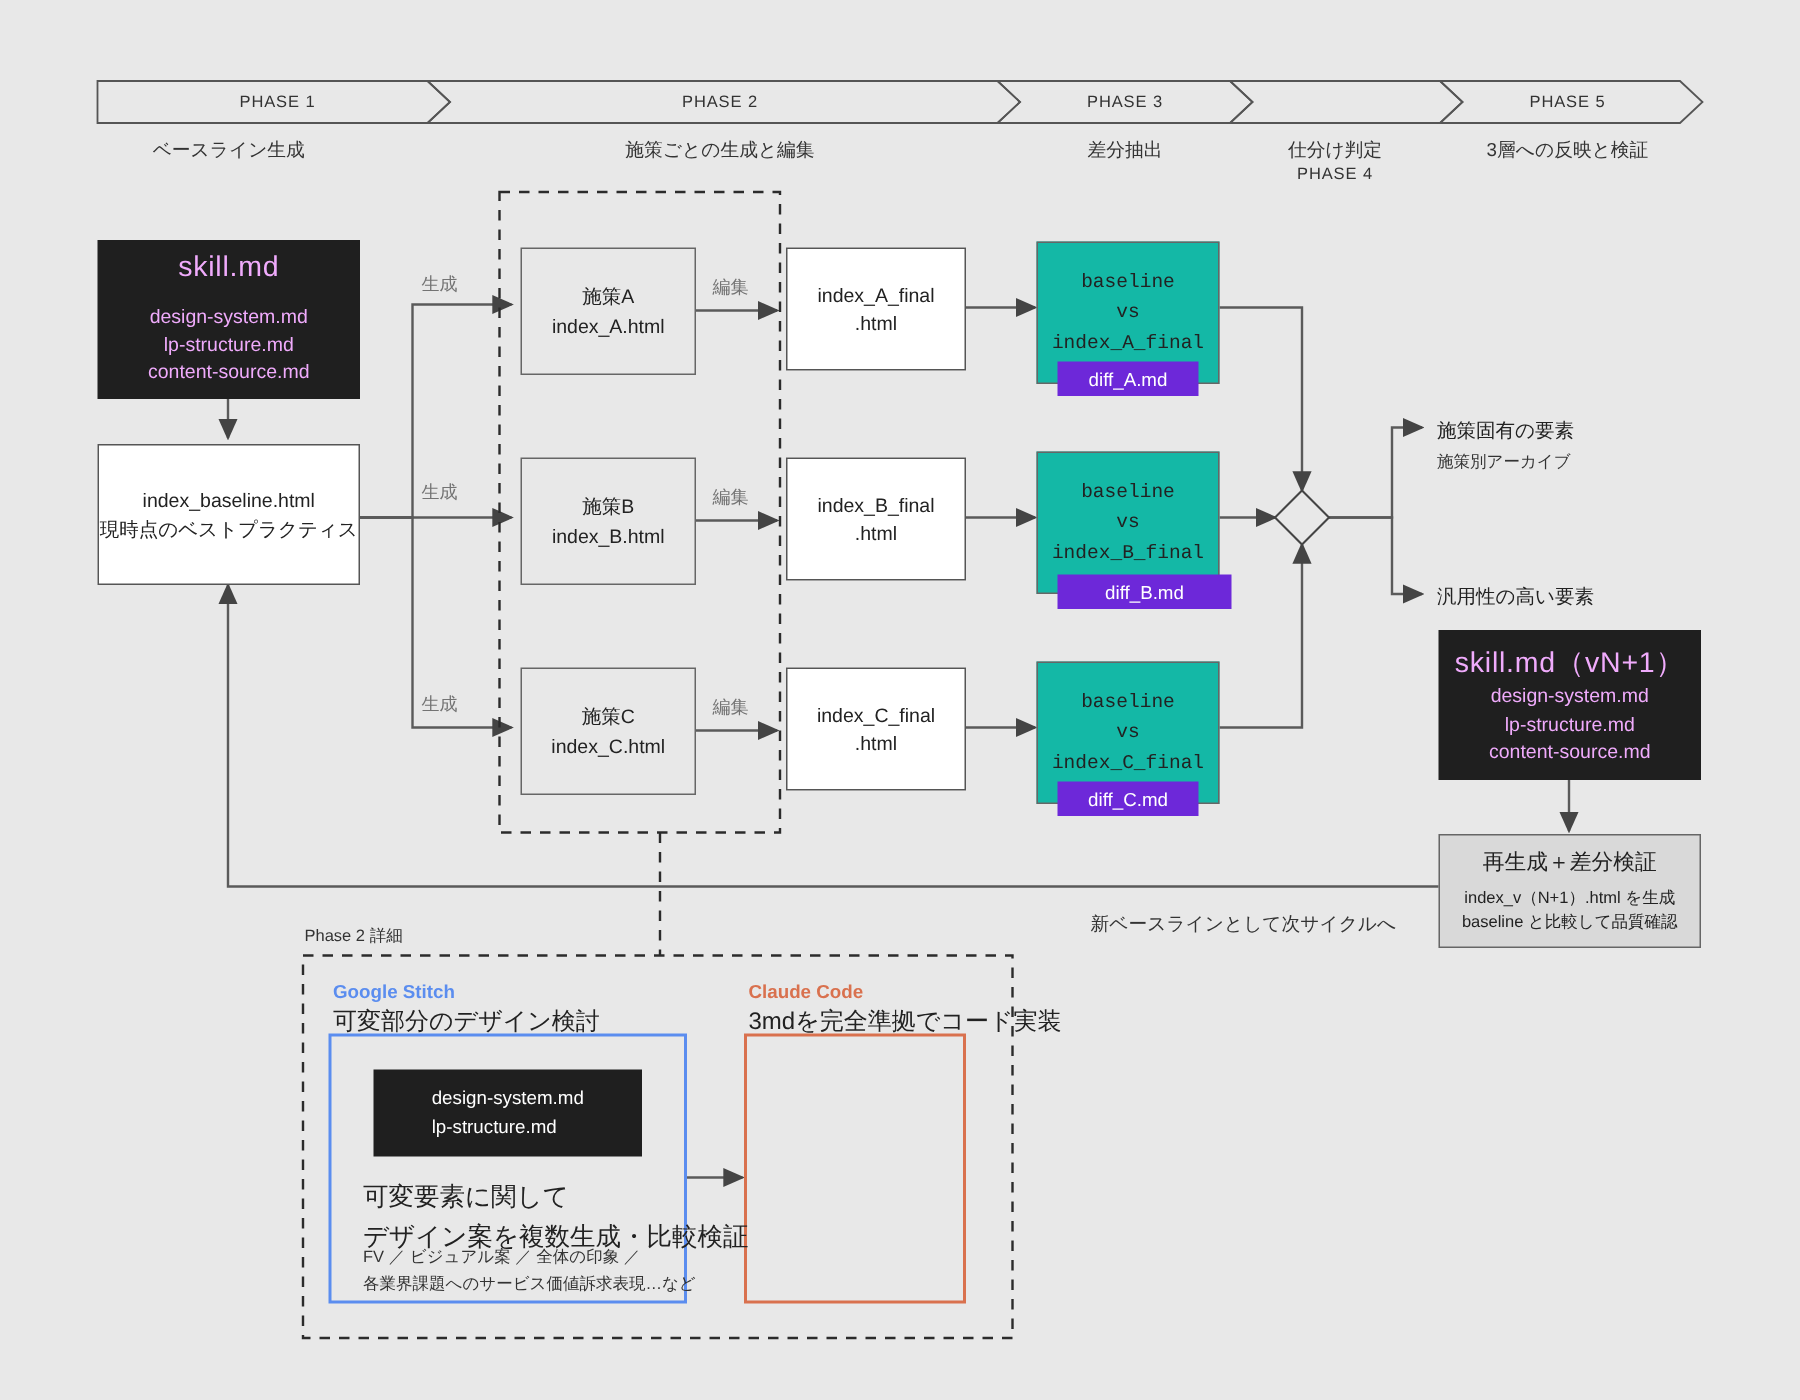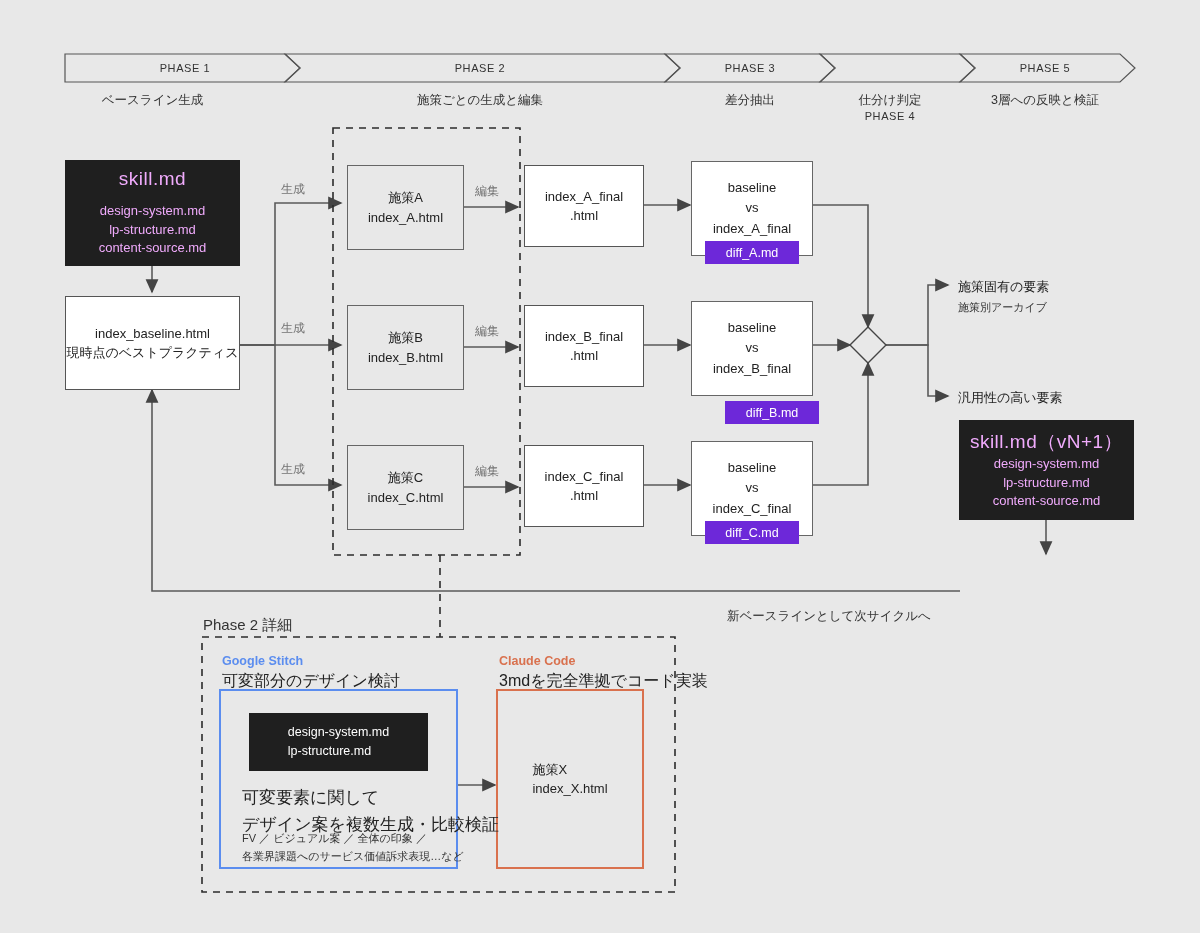--- a/index.html
+++ b/index.html
@@ -18,37 +18,37 @@
   .phase-txt{position:absolute;white-space:nowrap;font-size:11px;letter-spacing:.6px;color:#333;
              text-align:center;}
   .phase-sub{position:absolute;white-space:nowrap;font-size:12.5px;color:#333;text-align:center;}
 
   
   .dark{background:#1f1f1f;color:#f0abfc;}
   .dark .t1{font-size:19px;margin-bottom:12px;letter-spacing:.5px;}
   .dark .t2{font-size:13px;line-height:1.45;}
 
   .white{background:#fff;border:1px solid #555;color:#222;font-size:13px;line-height:1.5;}
-  .grey-box{background:#ffffff;border:1px solid #666;color:#222;font-size:13px;line-height:1.55;}
+  .grey-box{background:#14b8a6;border:1px solid #666;color:#222;font-size:13px;line-height:1.55;font-family:Liberation Mono, monospace;}
   .clear-box{background:transparent;border:1px solid #666;color:#222;font-size:13px;line-height:1.5;}
 
   .diffbadge{position:absolute;background:#6d28d9;color:#fff;font-size:12.5px;
              display:flex;align-items:center;justify-content:center;}
 
   .edge-lbl{position:absolute;font-size:12px;color:#737373;white-space:nowrap;}
   .branch-lbl{position:absolute;font-size:13px;color:#222;white-space:nowrap;}
   .branch-sub{position:absolute;font-size:11px;color:#333;white-space:nowrap;}
 
   .regen{background:#d9d9d9;border:1px solid #666;color:#222;}
   .regen .r1{font-size:14.5px;margin-bottom:7px;}
   .regen .r2{font-size:11px;line-height:1.5;}
 
   .loop-lbl{position:absolute;font-size:12.5px;color:#333;white-space:nowrap;}
 
-  .detail-title{position:absolute;font-size:15px;color:#333;white-space:nowrap;}
+  .detail-title{position:absolute;font-size:11px;color:#333;white-space:nowrap;}
   .tool-name{position:absolute;font-size:12.5px;font-weight:bold;white-space:nowrap;}
   .tool-desc{position:absolute;font-size:16px;color:#222;white-space:nowrap;}
   .stitch-inner-dark{position:absolute;background:#1f1f1f;color:#fff;font-size:12.5px;
         line-height:1.55;display:flex;flex-direction:column;align-items:center;justify-content:center;}
   .stitch-t1{position:absolute;font-size:17px;color:#222;line-height:1.6;white-space:nowrap;}
   .stitch-t2{position:absolute;font-size:11px;color:#333;line-height:1.6;white-space:nowrap;}
   .claude-box{position:absolute;box-sizing:border-box;background:transparent;
         display:flex;flex-direction:column;align-items:center;justify-content:center;
         font-size:13px;line-height:1.5;color:#222;}
 </style>
@@ -179,58 +179,59 @@
 vs
 index_A_final</div>
   </div>
   <div class="diffbadge" style="left:705px;top:241px;width:94px;height:23px;">diff_A.md</div>
 
   <div class="node grey-box" style="left:691px;top:301px;width:122px;height:95px;white-space:pre-line;">
     <div>baseline
 vs
 index_B_final</div>
   </div>
-  <div class="diffbadge" style="left:705px;top:401px;width:94px;height:23px;margin-left:20px;">diff_B.md</div>
+  <div class="diffbadge" style="left:705px;top:383px;width:116px;height:23px;">diff_B.md</div>
 
   <div class="node grey-box" style="left:691px;top:441px;width:122px;height:95px;white-space:pre-line;">
     <div>baseline
 vs
 index_C_final</div>
   </div>
   <div class="diffbadge" style="left:705px;top:521px;width:94px;height:23px;">diff_C.md</div>
 
   <div class="branch-lbl" style="left:958px;top:278px;">施策固有の要素</div>
   <div class="branch-sub" style="left:958px;top:300px;">施策別アーカイブ</div>
   <div class="branch-lbl" style="left:958px;top:389px;">汎用性の高い要素</div>
 
   <div class="node dark" style="left:959px;top:420px;width:175px;height:100px;">
     <div class="t1" style="margin-bottom:0;">skill.md（vN+1）</div>
     <div class="t2" style="white-space:pre-line;">design-system.md
 lp-structure.md
 content-source.md</div>
   </div>
 
+  <div class="node regen" style="left:959px;top:556px;width:175px;height:76px;">
+    <div class="r1">再生成＋差分検証</div>
+    <div class="r2" style="white-space:pre-line;">index_v（N+1）.html を生成
+baseline と比較して品質確認</div>
+  </div>
 
   <div class="loop-lbl" style="left:727px;top:608px;">新ベースラインとして次サイクルへ</div>
 
   <div class="detail-title" style="left:203px;top:616px;">Phase 2 詳細</div>
 
   <div class="tool-name" style="left:222px;top:654px;color:#5b8def;">Google Stitch</div>
   <div class="tool-desc" style="left:222px;top:671px;">可変部分のデザイン検討</div>
 
   <div class="stitch-inner-dark" style="left:249px;top:713px;width:179px;height:58px;white-space:pre-line;">
     <div>design-system.md
 lp-structure.md</div>
   </div>
   <div class="stitch-t1" style="left:242px;top:784px;white-space:pre-line;">可変要素に関して
 デザイン案を複数生成・比較検証</div>
   <div class="stitch-t2" style="left:242px;top:830px;white-space:pre-line;">FV ／ ビジュアル案 ／ 全体の印象 ／
 各業界課題へのサービス価値訴求表現…など</div>
 
   <div class="tool-name" style="left:499px;top:654px;color:#d9714e;">Claude Code</div>
   <div class="tool-desc" style="left:499px;top:671px;">3mdを完全準拠でコード実装</div>
 
-  <div class="claude-box" style="left:497px;top:690px;width:146px;height:178px;white-space:pre-line;">
-    <div>施策X
-index_X.html</div>
-  </div>
 
 </div>
 
 </body></html>

